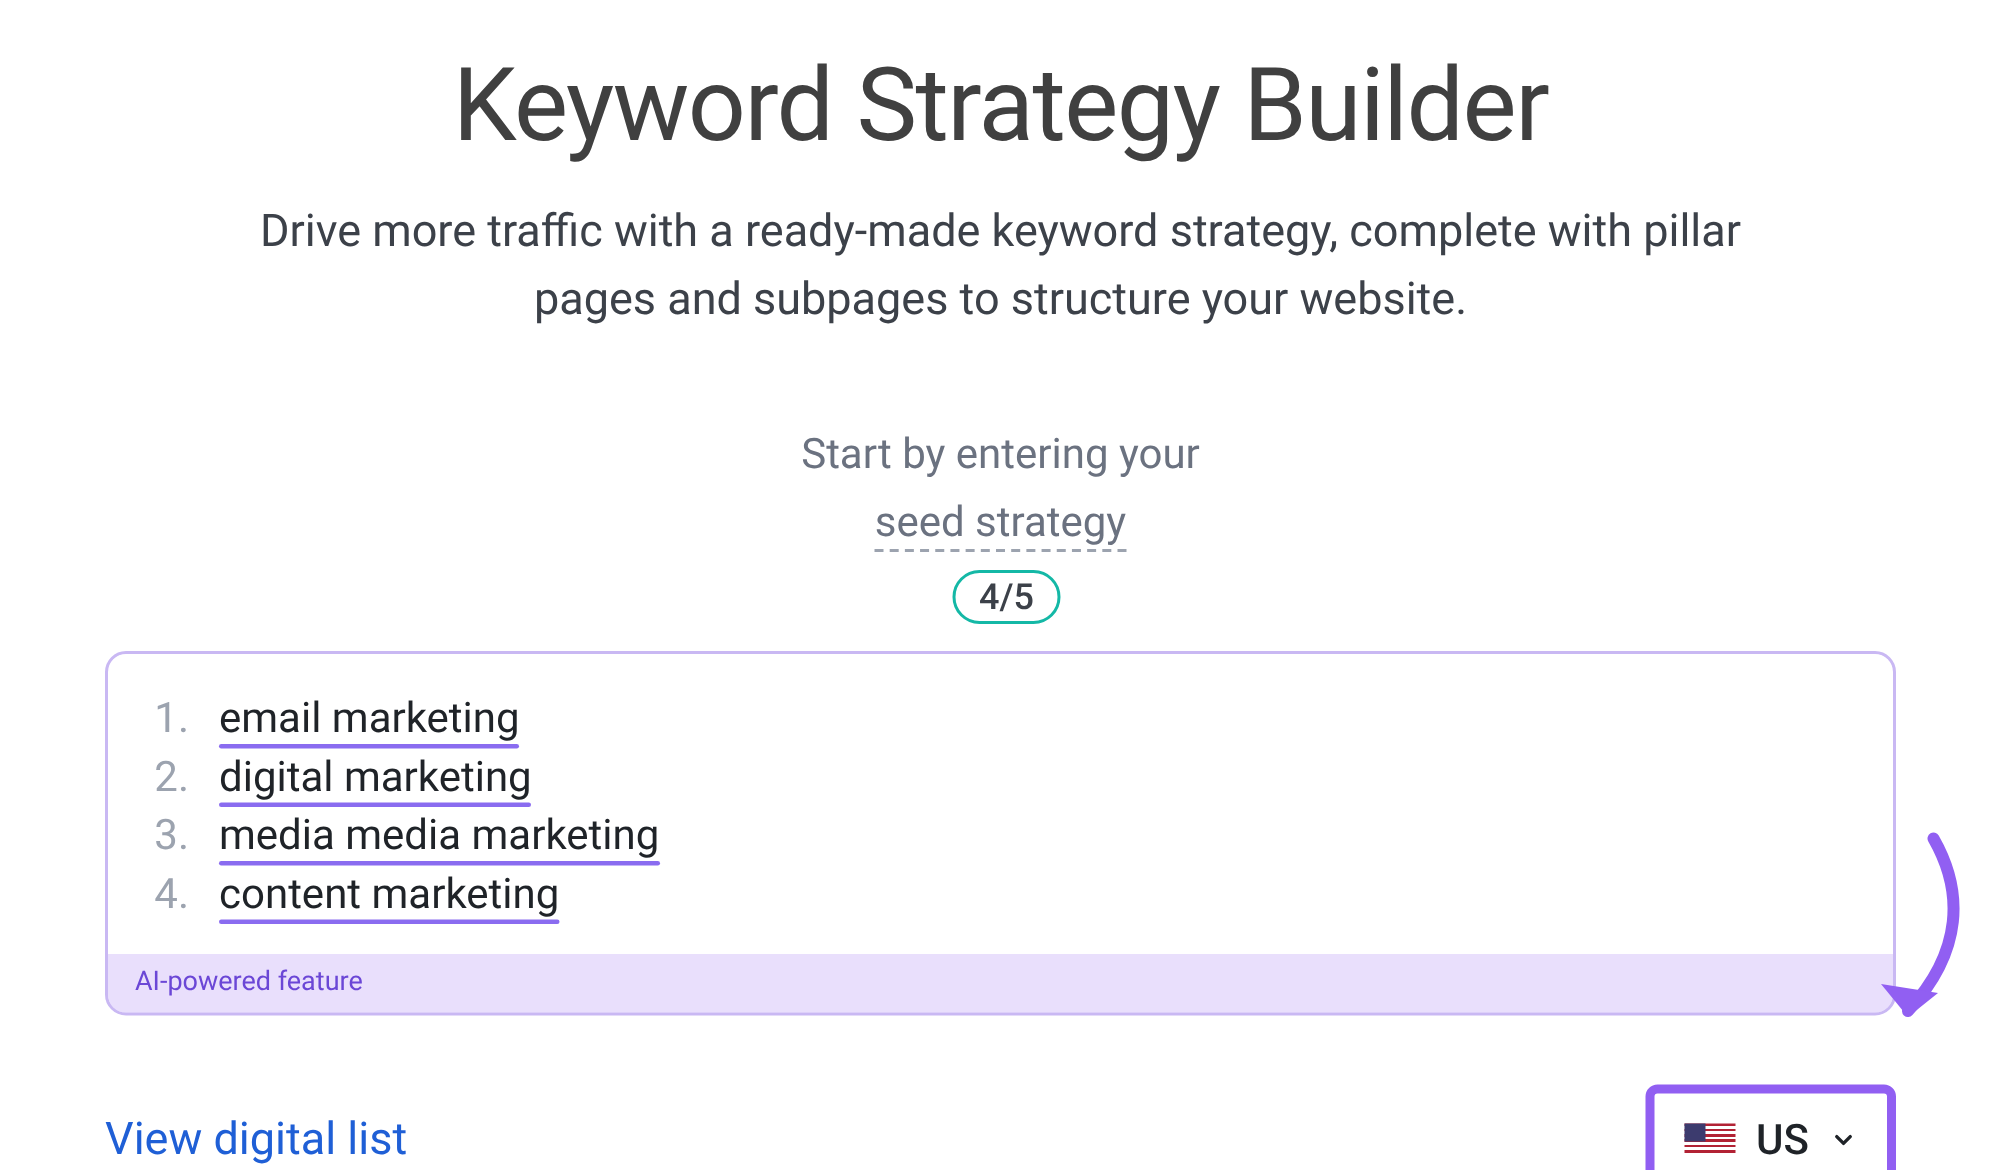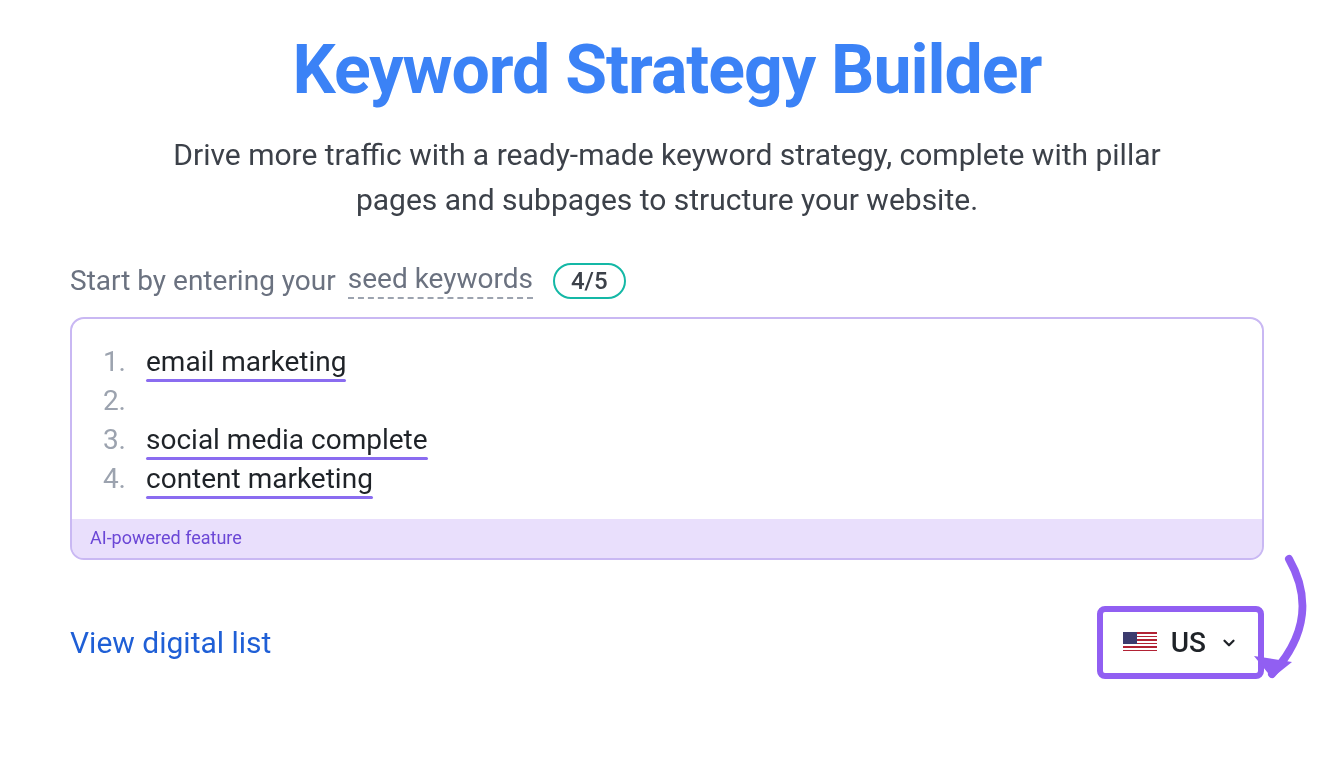--- a/index.html
+++ b/index.html
@@ -7,40 +7,41 @@
     font-family: -apple-system, BlinkMacSystemFont, "Segoe UI", Roboto, Helvetica, Arial, sans-serif;
     background: #ffffff;
     width: 1334px;
     height: 780px;
     padding: 30px 70px 40px 70px;
     color: #1a1a1a;
     position: relative;
   }
   .title {
     font-size: 68px;
-    font-weight: 700;
+    font-weight: 400;
     text-align: center;
-    color: #3b82f6;
+    color: #404040;
     letter-spacing: -1px;
     margin-bottom: 22px;
   }
   .subtitle {
     font-size: 30px;
     font-weight: 400;
     text-align: center;
     color: #3c4149;
     line-height: 1.5;
     max-width: 1040px;
-    margin: 0 auto 40px auto;
+    margin: 0 auto 64px auto;
   }
   .prompt-row {
     display: flex;
     align-items: center;
     gap: 12px;
     margin-bottom: 18px;
+    flex-direction: column;
   }
   .prompt-text {
     font-size: 28px;
     color: #6b7280;
   }
   .seed-link {
     font-size: 28px;
     color: #6b7280;
     border-bottom: 2px dashed #9ca3af;
     padding-bottom: 2px;
@@ -191,37 +192,38 @@
   }
 </style>
 </head>
 <body>
 
 <h1 class="title">Keyword Strategy Builder</h1>
 <p class="subtitle">Drive more traffic with a ready-made keyword strategy, complete with pillar pages and subpages to structure your website.</p>
 
 <div class="prompt-row">
   <span class="prompt-text">Start by entering your </span>
-  <span class="seed-link">seed keywords</span>
+  <span class="seed-link">seed strategy</span>
   <span class="count-badge">4/5</span>
 </div>
 
 <div class="input-card">
   <div class="input-inner">
     <ol class="kw-list">
       <li class="kw-row">
         <span class="kw-num">1.</span>
         <span class="kw-text">email marketing</span>
       </li>
       <li class="kw-row">
         <span class="kw-num">2.</span>
+        <span class="kw-text">digital marketing</span>
       </li>
       <li class="kw-row">
         <span class="kw-num">3.</span>
-        <span class="kw-text">social media complete</span>
+        <span class="kw-text">media media marketing</span>
       </li>
       <li class="kw-row">
         <span class="kw-num">4.</span>
         <span class="kw-text">content marketing</span>
       </li>
     </ol>
   </div>
   <div class="ai-banner">AI-powered feature</div>
 </div>
 

